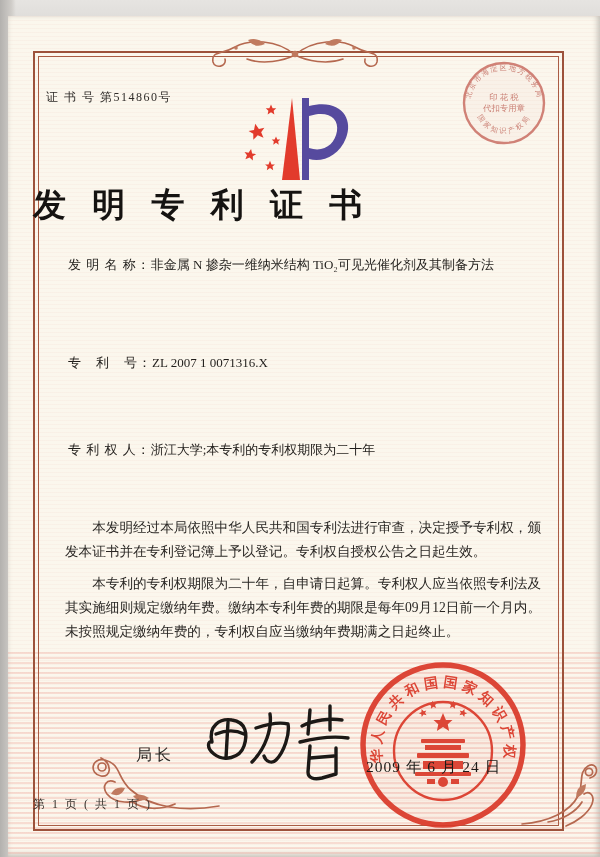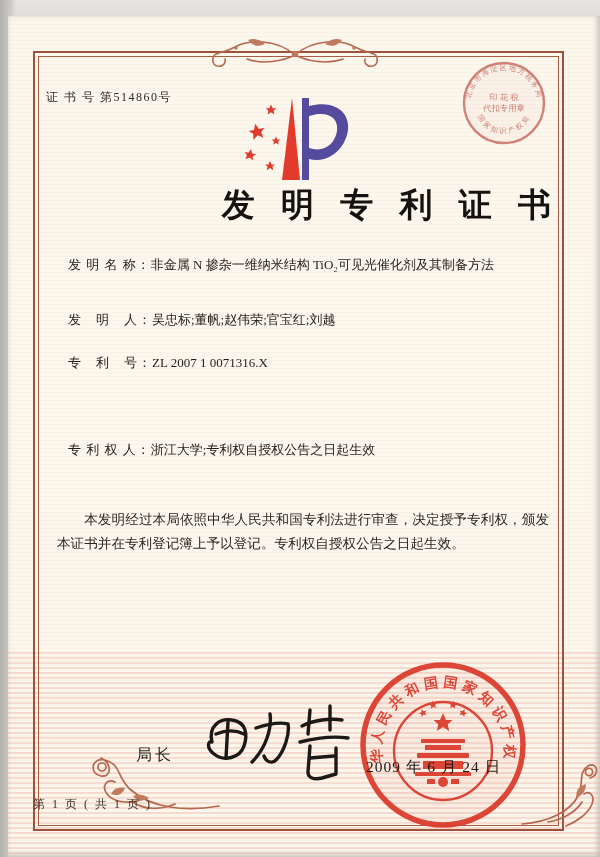--- a/index.html
+++ b/index.html
@@ -13,28 +13,28 @@
   .stripes-global{position:absolute;left:8px;top:16px;right:0;bottom:0;pointer-events:none;
         background:repeating-linear-gradient(180deg, rgba(236,193,183,0.12) 0 1px, rgba(0,0,0,0) 1px 4px);}
   .stripes-bottom{position:absolute;left:8px;top:652px;right:0;bottom:0;pointer-events:none;
         background:repeating-linear-gradient(180deg, rgba(238,158,146,0.30) 0 2px, rgba(0,0,0,0) 2px 5px);}
   .frame{position:absolute;left:33px;top:51px;width:527px;height:776px;
         border:2px solid #9d523b;}
   .frame-inner{position:absolute;left:3px;top:3px;right:3px;bottom:3px;border:1px solid #aa5c44;}
   .ornament{position:absolute;pointer-events:none;}
   .cert-no{position:absolute;left:46px;top:89px;font-size:12px;color:#2e2b28;letter-spacing:1.5px;}
   .logo{position:absolute;left:238px;top:90px;}
-  .title{position:absolute;left:33px;top:183px;width:527px;text-align:right;
+  .title{position:absolute;left:33px;top:183px;width:527px;text-align:left;
         font-size:33px;font-weight:700;color:#151311;letter-spacing:9px;}
   .field{position:absolute;left:68px;width:480px;font-size:13px;color:#211e1b;white-space:nowrap;}
   .field .lbl{letter-spacing:1px;}
   .f1{top:256px}.f2{top:311px}.f3{top:354px}.f4{top:397px}.f5{top:441px}.f6{top:485px}
   .body-text{position:absolute;left:57px;top:508px;width:492px;font-size:13.6px;
         line-height:1.76;color:#2a2724;text-align:justify;}
-  .body-text p{margin:0;text-indent:2em;}
+  .body-text p{margin:8px;text-indent:2em;}
   .signer-title{position:absolute;left:136px;top:745px;font-size:16px;color:#2a2724;letter-spacing:3px;}
   .signature{position:absolute;left:198px;top:700px;}
   .big-seal{position:absolute;left:359px;top:661px;width:168px;height:168px;opacity:0.93;}
   .issue-date{position:absolute;left:366px;top:757px;width:150px;font-size:15.5px;
         color:#1d1a17;letter-spacing:1px;z-index:5;}
   .page-footer{position:absolute;left:33px;top:796px;width:527px;text-align:left;
         font-size:12px;color:#3a332e;letter-spacing:2px;}
   .tax-stamp{position:absolute;left:461px;top:60px;width:86px;height:86px;opacity:0.8;}
 </style>
 </head>
@@ -113,32 +113,30 @@
       <polygon points="64,8 64,90 71,90 71,8"></polygon>
       <path d="M71,16 C102,8 116,28 108,48 C101,66 84,73 71,69 L71,58 C86,63 97,54 99,41 C101,28 90,20 71,26 Z"></path>
     </g>
   </svg>
 
   <div class="title">发 明 专 利 证 书</div>
 
   <div class="field f1">
     <span class="lbl">发 明 名 称：</span><span>非金属 N 掺杂一维纳米结构 TiO₂可见光催化剂及其制备方法</span>
   </div>
-  <div class="field f2">
-    <span class="lbl">发　明　人：</span><span>吴忠标;董帆;赵伟荣;官宝红;刘越</span>
-  </div>
   <div class="field f3">
     <span class="lbl">专　利　号：</span><span>ZL 2007 1 0071316.X</span>
   </div>
   <div class="field f5">
-    <span class="lbl">专 利 权 人：</span><span>浙江大学;专利权自授权公告之日起生效</span>
+    <span class="lbl">专 利 权 人：</span><span>浙江大学;本专利的专利权期限为二十年</span>
   </div>
 
   <div class="body-text">
     <p>本发明经过本局依照中华人民共和国专利法进行审查，决定授予专利权，颁发本证书并在专利登记簿上予以登记。专利权自授权公告之日起生效。</p>
+    <p>本专利的专利权期限为二十年，自申请日起算。专利权人应当依照专利法及其实施细则规定缴纳年费。缴纳本专利年费的期限是每年09月12日前一个月内。未按照规定缴纳年费的，专利权自应当缴纳年费期满之日起终止。</p>
   </div>
 
   <div class="signer-title">局长</div>
   <svg class="signature" width="160" height="95" viewBox="0 0 160 95">
     <title>田力普</title>
     <g stroke="#1c1916" fill="none" stroke-width="3.4" stroke-linecap="round" stroke-linejoin="round">
       <path d="M14,42 C10,26 22,18 34,20 C48,22 50,34 46,46 C42,58 26,62 16,54 C8,48 10,40 14,42"></path>
       <path d="M18,34 C28,30 38,30 46,34"></path>
       <path d="M30,22 L28,58"></path>
       <path d="M72,14 C74,28 68,48 54,62"></path>

